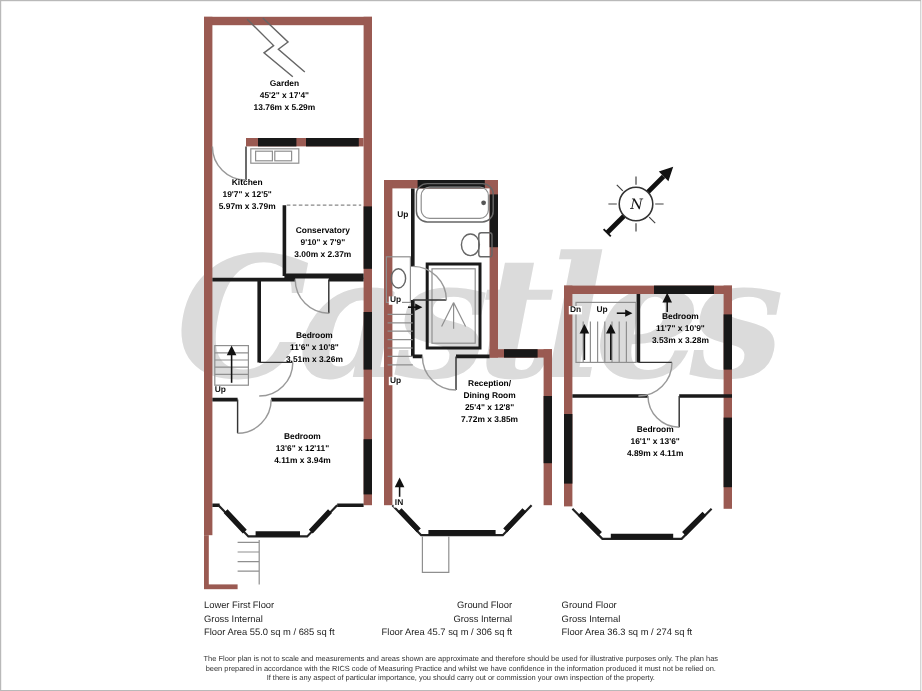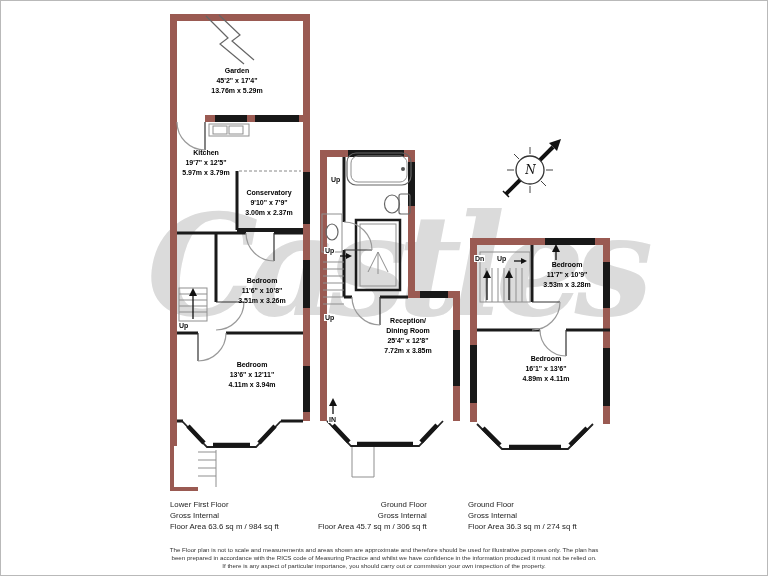--- a/index.html
+++ b/index.html
@@ -240,21 +240,21 @@
   <div class="stair-label" style="left:324px;top:314px;">Up</div>
   <div class="stair-label" style="left:474px;top:255px;">Dn</div>
   <div class="stair-label" style="left:496px;top:255px;">Up</div>
   <div class="stair-label" style="left:328px;top:416px;">IN</div>
 
   <div class="compass-n">N</div>
 
   <div class="caption" style="left:170px;">
     <div>Lower First Floor</div>
     <div>Gross Internal</div>
-    <div>Floor Area 63.6 sq m / 984 sq ft</div>
+    <div>Floor Area 55.0 sq m / 685 sq ft</div>
   </div>
   <div class="caption" style="left:318px;text-align:right;">
     <div>Ground Floor</div>
     <div>Gross Internal</div>
     <div>Floor Area 45.7 sq m / 306 sq ft</div>
   </div>
   <div class="caption" style="left:468px;">
     <div>Ground Floor</div>
     <div>Gross Internal</div>
     <div>Floor Area 36.3 sq m / 274 sq ft</div>

